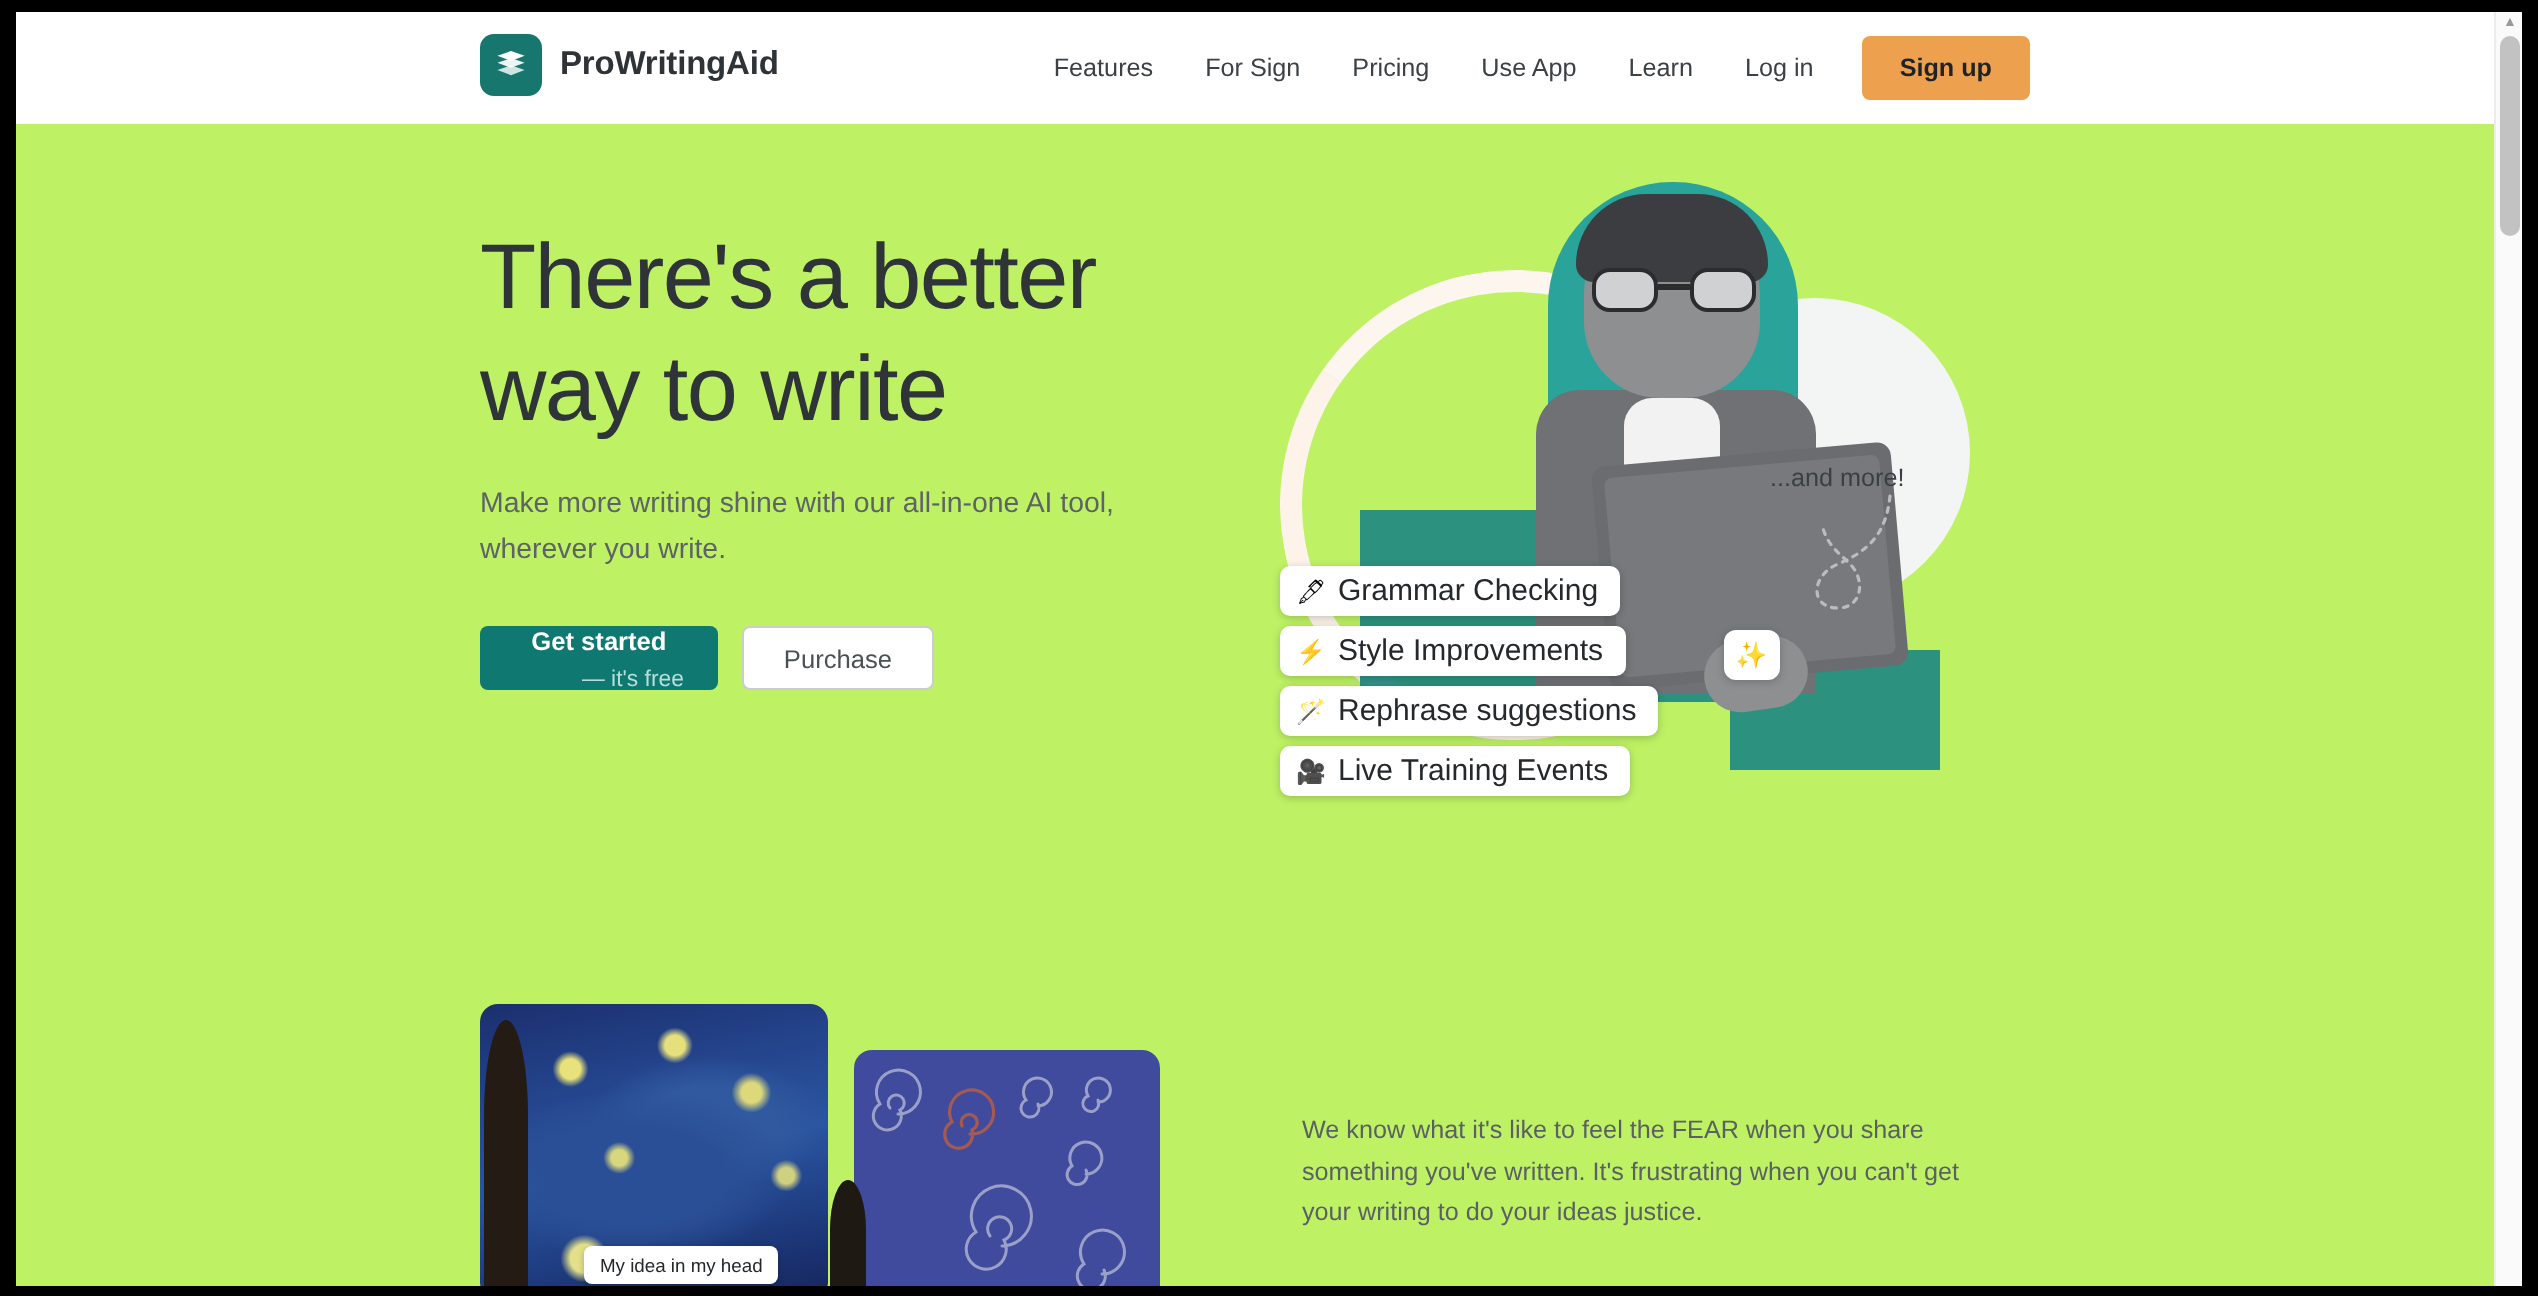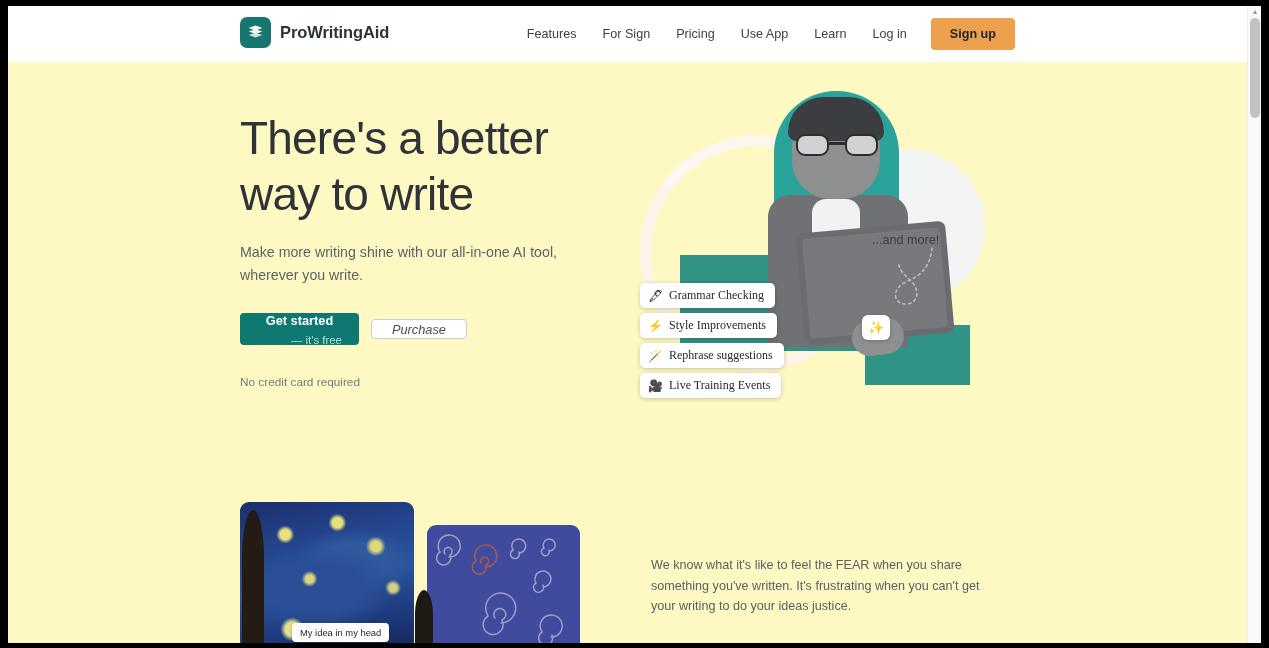--- a/index.html
+++ b/index.html
@@ -19,21 +19,21 @@
     background: #000000;
   }
 
   
   #viewport {
     position: absolute;
     left: 8px;
     top: 6px;
     width: 1253px;
     height: 637px;
-    background: #fef9c3;
+    background: #bef264;
     overflow: hidden;
   }
 
   
   #scrollbar {
     position: absolute;
     right: 0;
     top: 0;
     width: 14px;
     height: 637px;
@@ -199,28 +199,27 @@
   #get-started-suffix {
     color: #b6dedb;
     font-size: 11.4px;
     white-space: nowrap;
     margin-left: 34px;
   }
   #purchase-button {
     background: #ffffff;
     border: 1px solid #c9cdd0;
     border-radius: 4px;
-    height: 20px;
+    height: 32px;
     padding: 0 20px;
     color: #4a5054;
     font-size: 12.8px;
     cursor: pointer;
     font-family: "Liberation Sans", sans-serif;
     white-space: nowrap;
-    font-style: italic;
   }
   #no-credit-card {
     margin-top: 30px;
     font-size: 11.8px;
     color: #757b7f;
   }
 
   
   #hero-art {
     position: absolute;
@@ -370,45 +369,44 @@
     min-width: 135px;
   }
   .chip-icon {
     font-size: 12px;
     line-height: 1;
     width: 14px;
     text-align: center;
     flex: none;
   }
   .chip-label {
-    font-size: 12px;
+    font-size: 15px;
     color: #25292c;
     white-space: nowrap;
-    font-family: Liberation Serif, serif;
   }
 
   
   #sparkle-badge {
     position: absolute;
     left: 222px; top: 228px;
     width: 28px; height: 25px;
     background: #ffffff;
     border-radius: 6px;
     box-shadow: 0 1px 4px rgba(0,0,0,.2);
     display: flex;
     align-items: center;
     justify-content: center;
     font-size: 13px;
     z-index: 13;
   }
 
   
   #and-more {
     position: absolute;
-    left: 232px; top: 143px;
+    left: 245px; top: 143px;
     z-index: 14;
   }
   #and-more-text {
     font-size: 12.6px;
     color: #3a3f43;
     white-space: nowrap;
   }
   #and-more-arrow {
     position: absolute;
     left: 14px; top: 16px;
@@ -549,21 +547,20 @@
             <p id="hero-subtitle">Make more writing shine with our all-in-one AI tool, wherever you write.</p>
 
             <div id="hero-actions">
               <button id="get-started-button">
                 <span id="get-started-label">Get started</span>
                 <span id="get-started-suffix">— it's free</span>
               </button>
               <button id="purchase-button">Purchase</button>
             </div>
 
-            <p id="no-credit-card">No credit card required</p>
           </div>
 
           <div id="hero-art">
             <div id="art-ring"></div>
             <div id="art-circle-gray"></div>
             <div id="art-teal-block"></div>
             <div id="art-teal-block2"></div>
 
             <div id="person">
               <div id="person-halo"></div>

